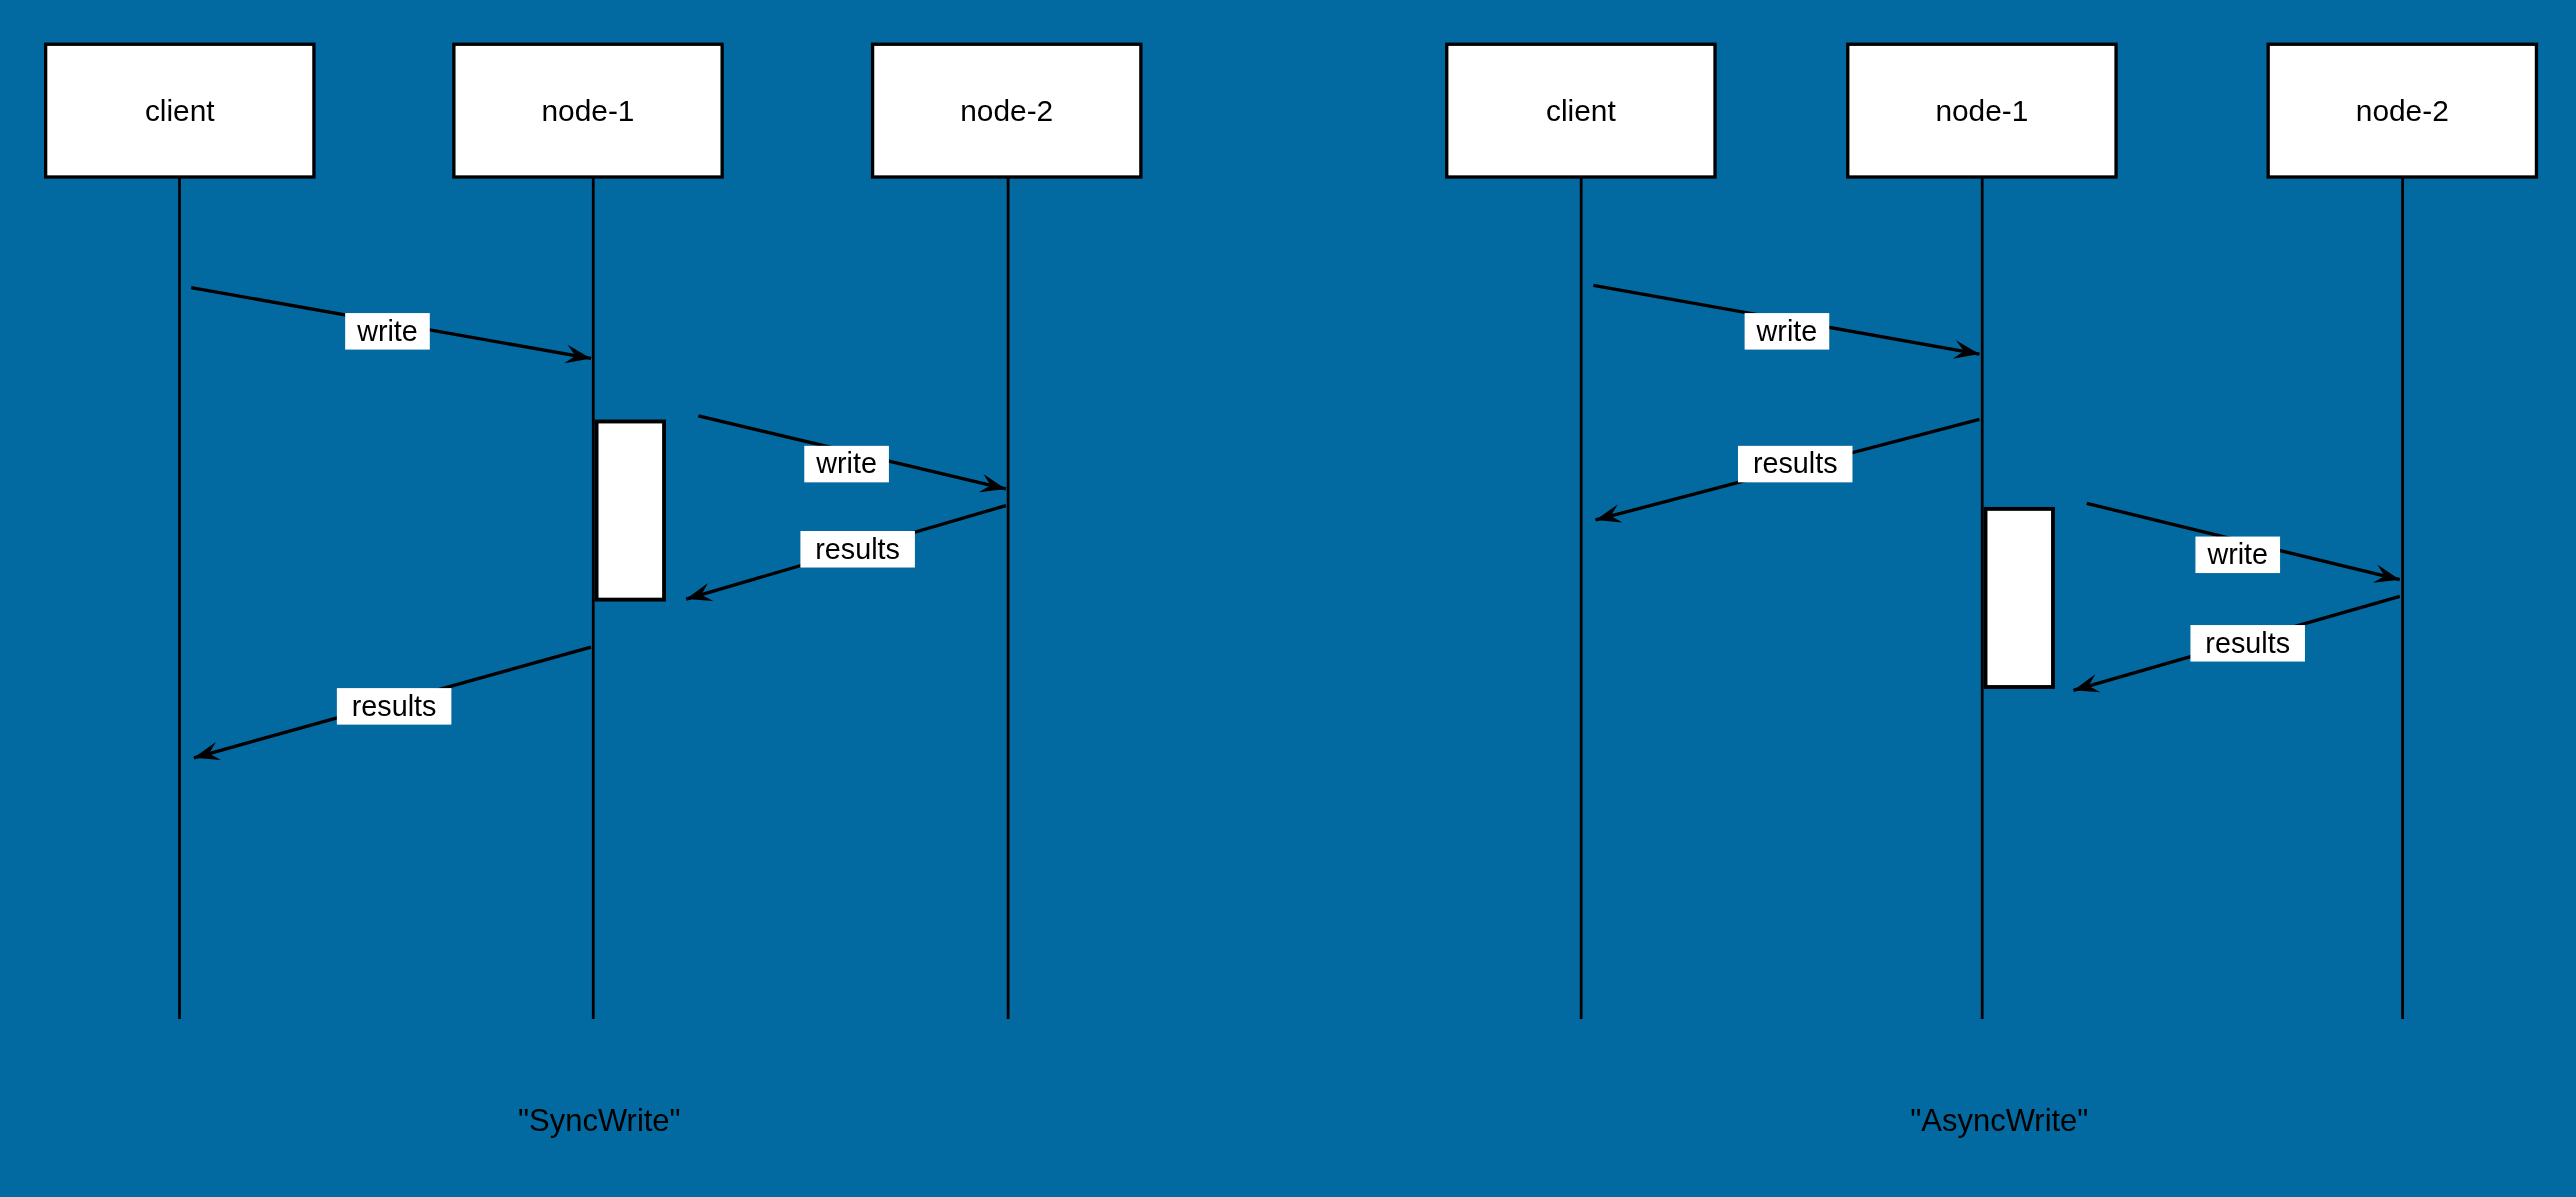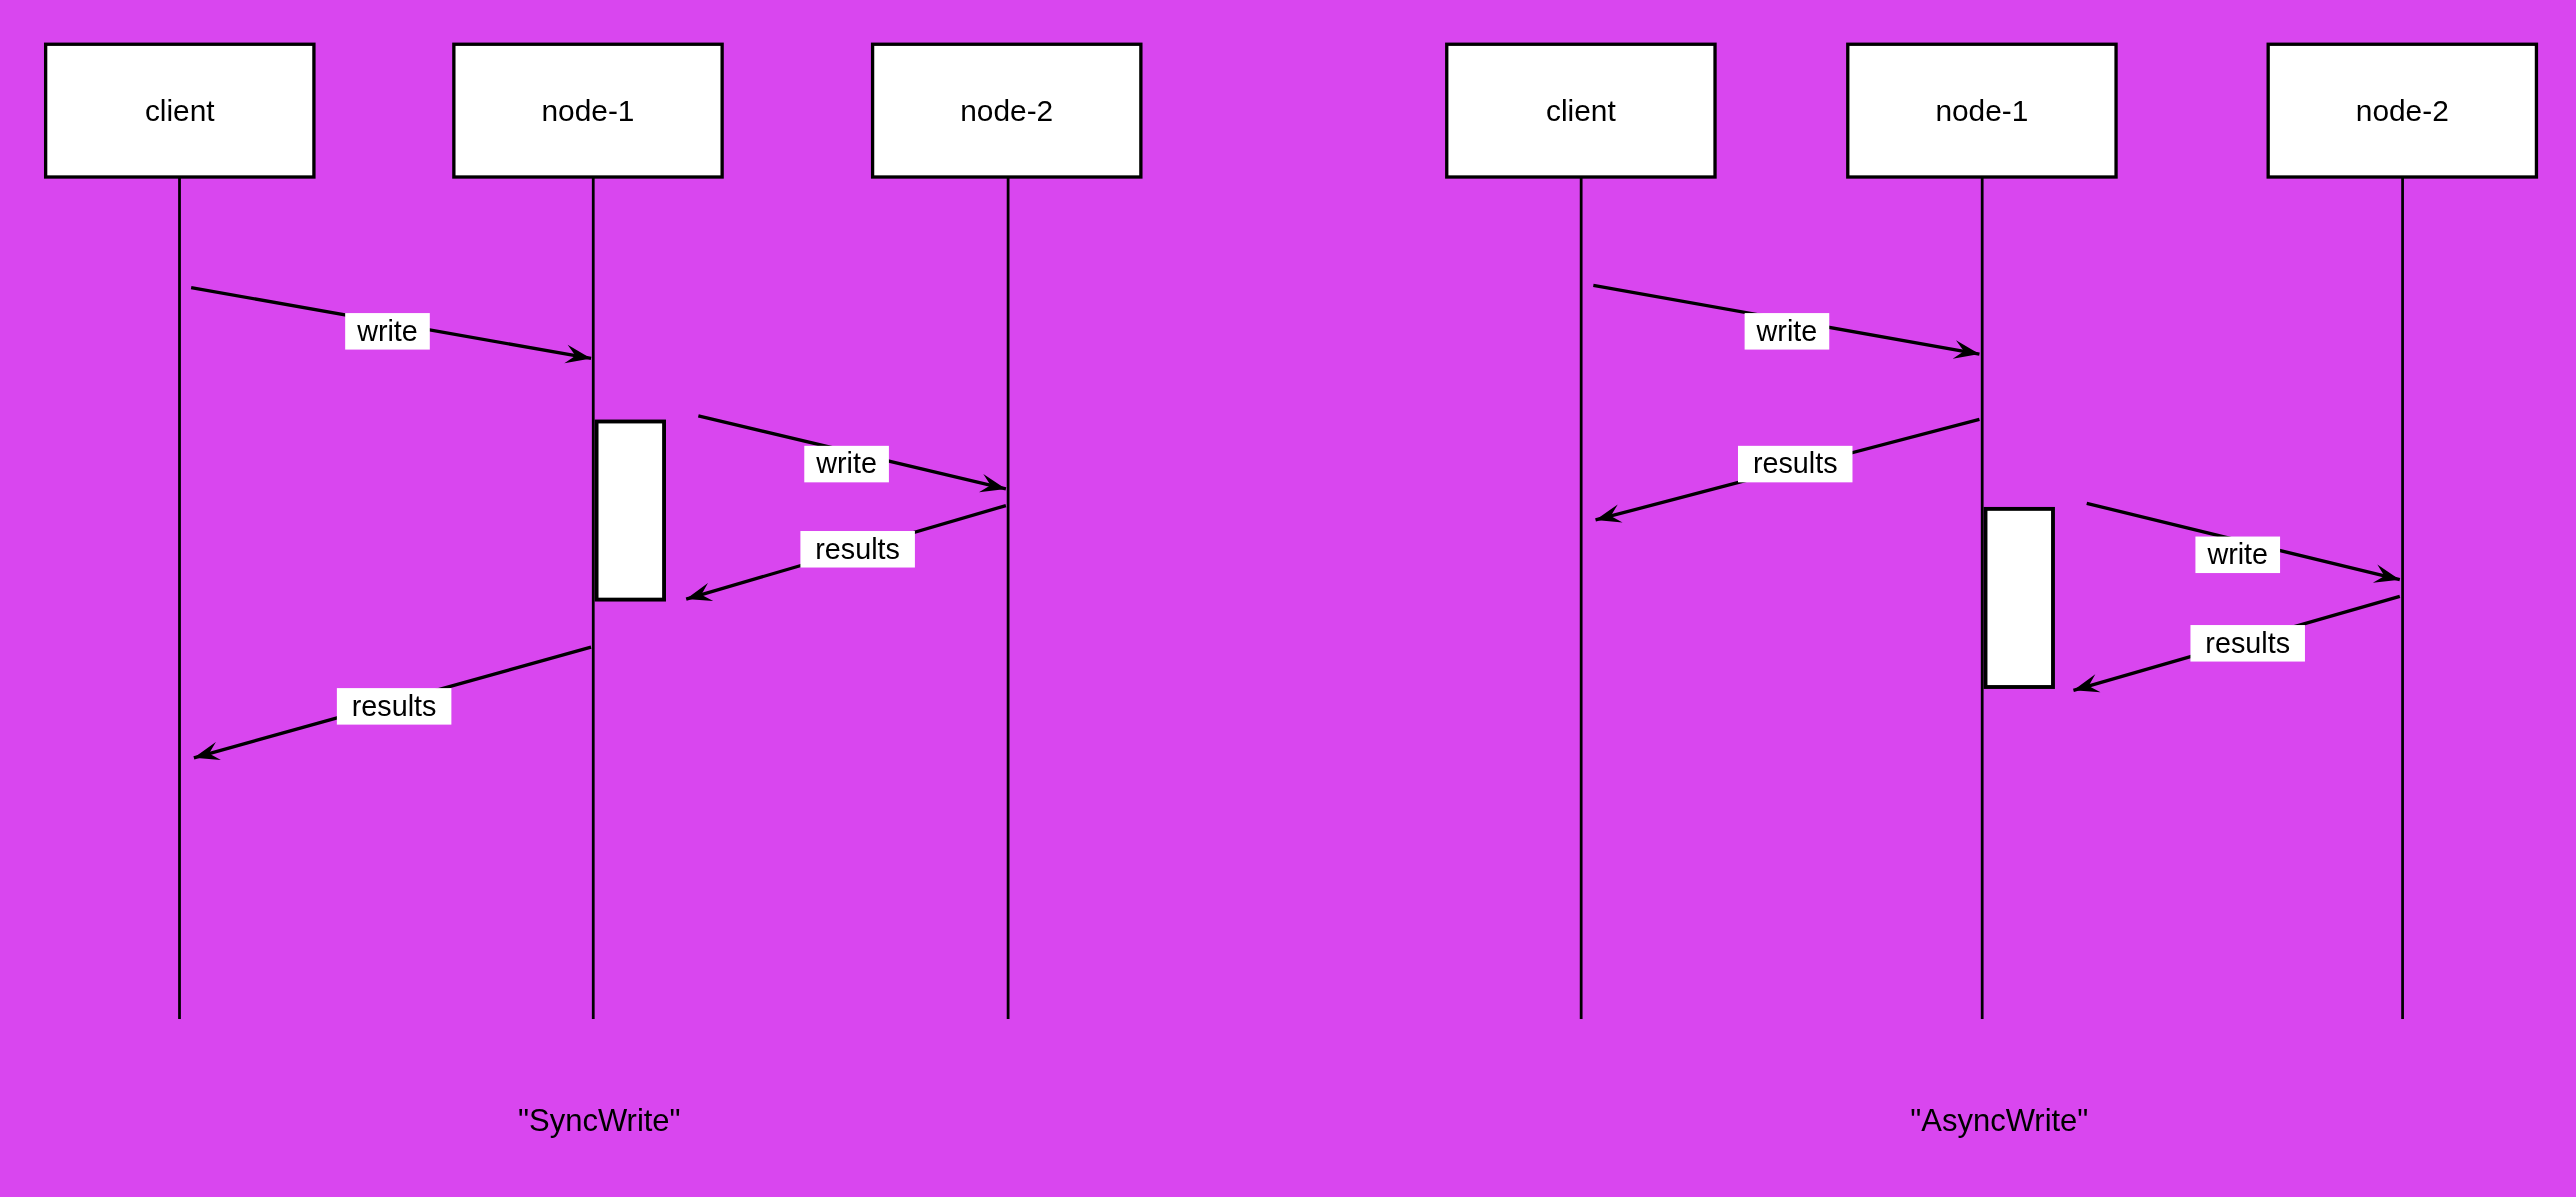--- a/index.html
+++ b/index.html
@@ -12,21 +12,21 @@
     width: 2576px;
     height: 1197px;
     font-family: "Liberation Sans", sans-serif;
     color: #000000;
     overflow: hidden;
   }
   #canvas {
     position: relative;
     width: 2576px;
     height: 1197px;
-    background: #d946ef;
+    background: #0369a1;
   }
   svg.diagram {
     position: absolute;
     top: 0;
     left: 0;
     width: 2576px;
     height: 1197px;
     display: block;
   }
   .lifeline-box {

